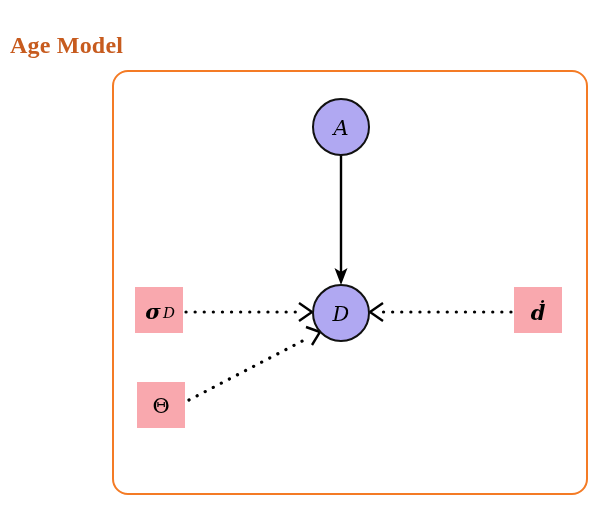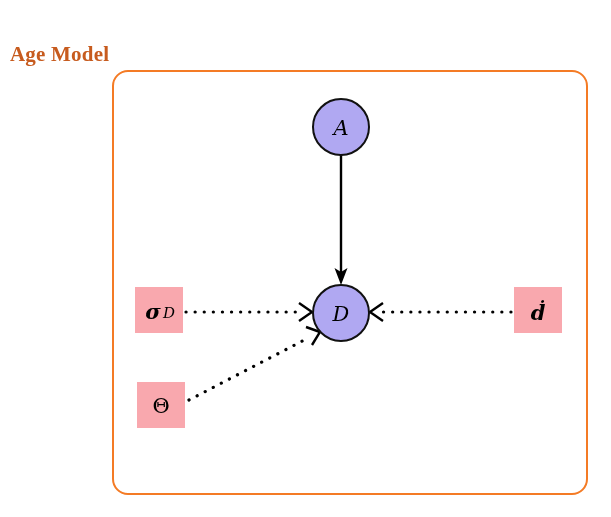--- a/index.html
+++ b/index.html
@@ -10,24 +10,24 @@
   body {
     width: 611px;
     height: 517px;
     position: relative;
     overflow: hidden;
     font-family: "Liberation Serif", serif;
   }
   #page-title {
     position: absolute;
     left: 10px;
-    top: 42px;
+    top: 32px;
     font-family: "Liberation Serif", serif;
     font-weight: bold;
-    font-size: 21px;
+    font-size: 24px;
     letter-spacing: 0.2px;
     color: #C75B1E;
     white-space: nowrap;
   }
   #plate {
     position: absolute;
     left: 112px;
     top: 70px;
     width: 476px;
     height: 425px;

